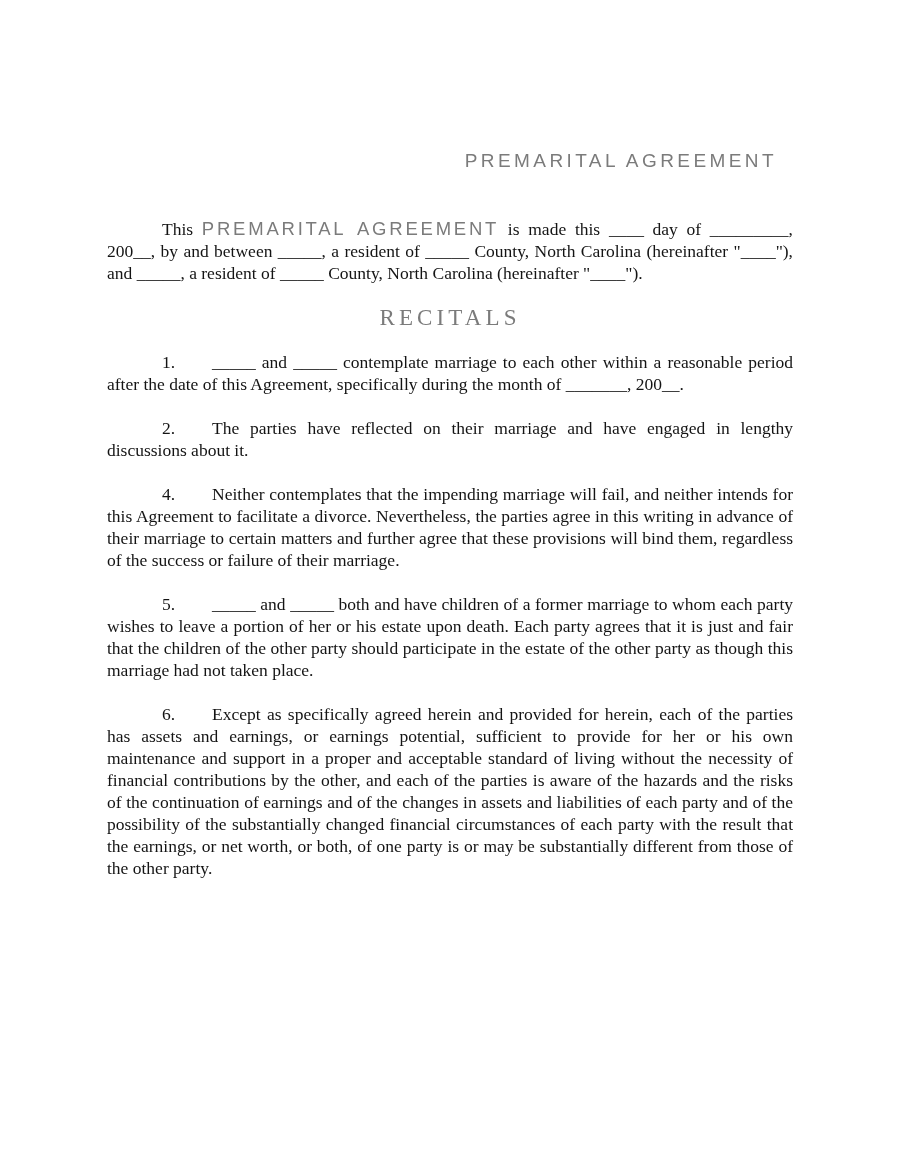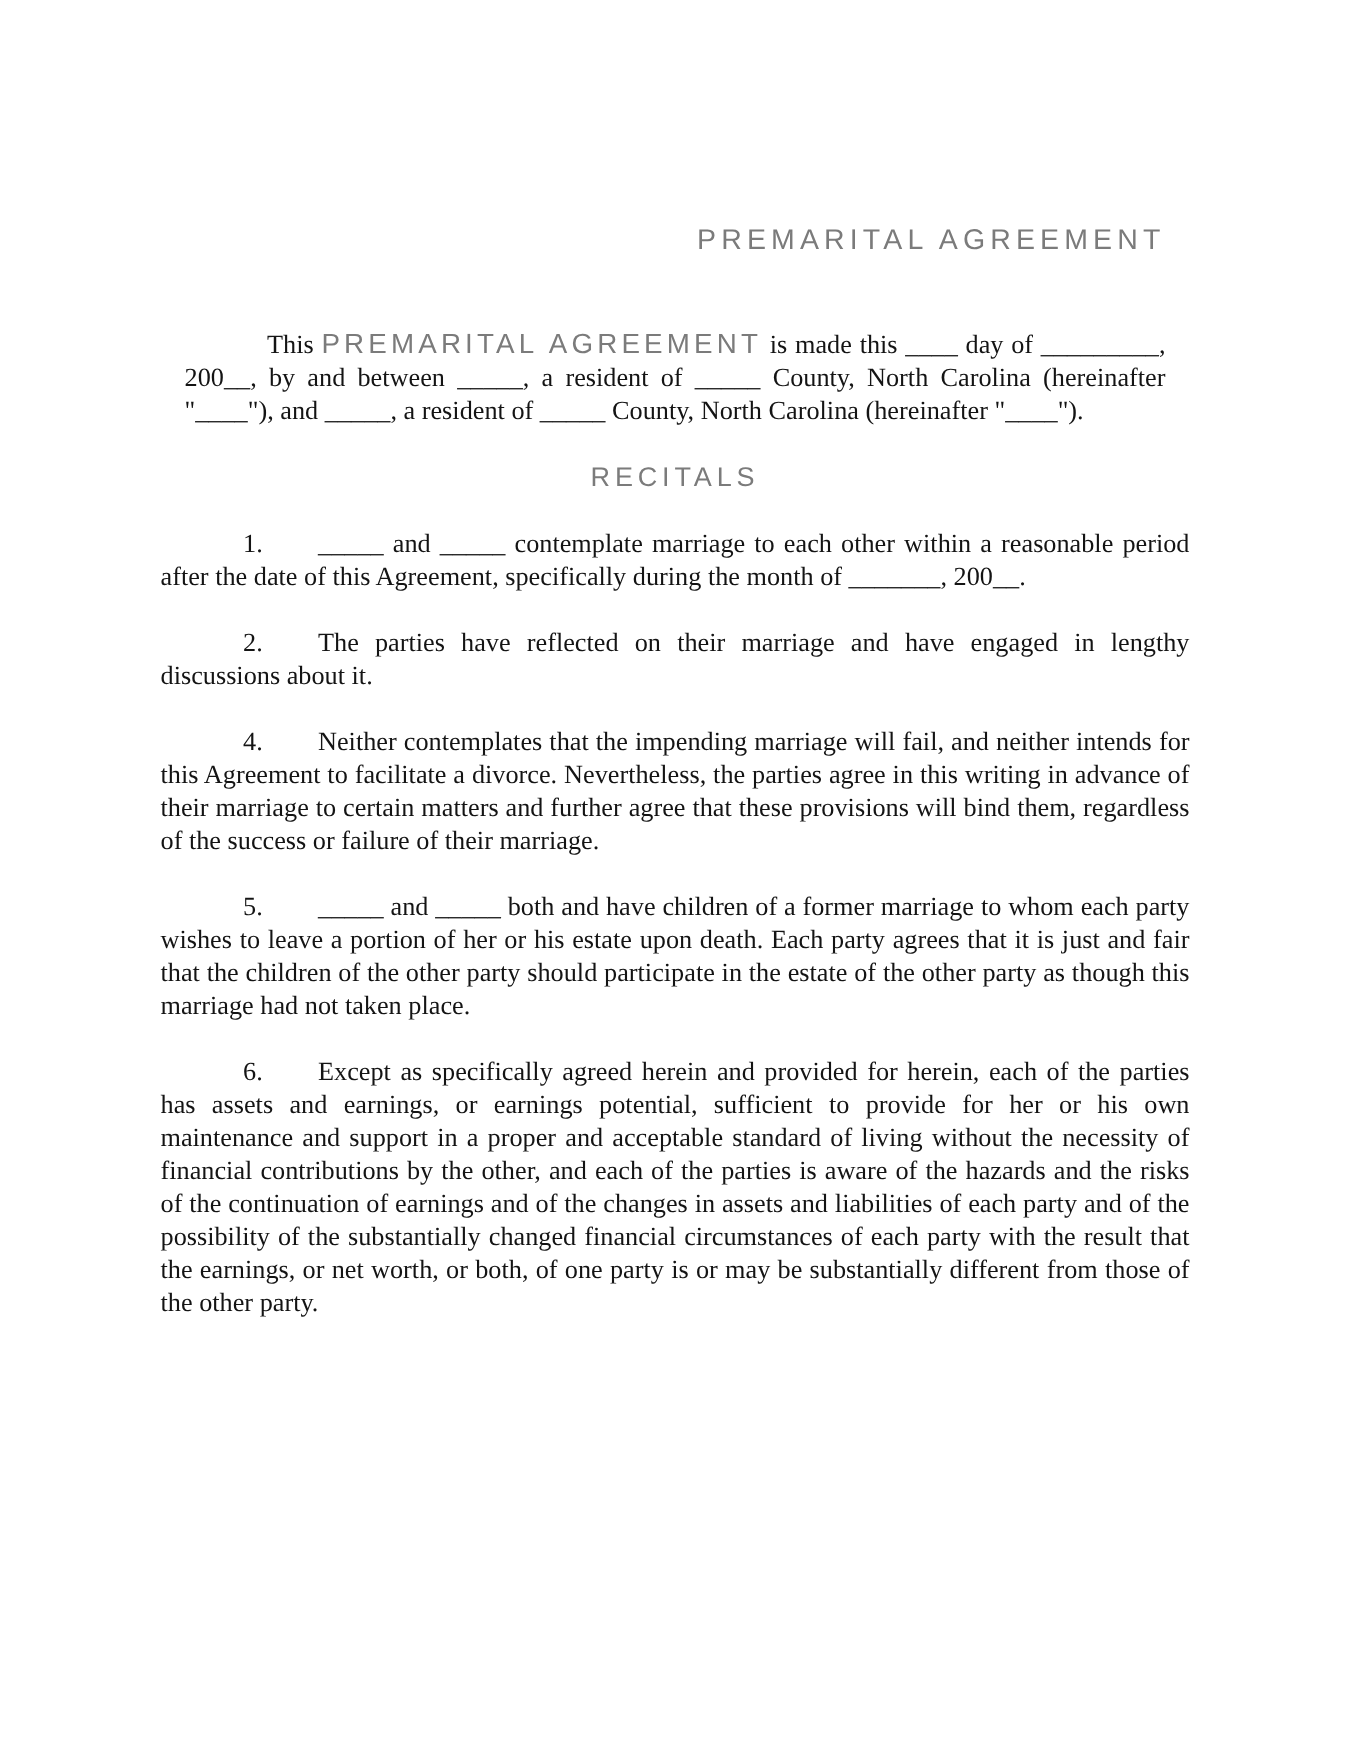--- a/index.html
+++ b/index.html
@@ -20,35 +20,35 @@
     font-weight: 300;
     font-size: 19px;
     letter-spacing: 0.18em;
     color: #7b7b7b;
     text-align: right;
     padding-right: 16px;
     margin: 0 0 46px 0;
     white-space: nowrap;
   }
   .intro {
-    margin: 16px;
+    margin: 0;
     text-align: justify;
     text-indent: 55px;
   }
   .gray-caps {
     font-family: "Liberation Sans", sans-serif;
     font-weight: 300;
     font-size: 18.5px;
     letter-spacing: 0.15em;
     color: #7b7b7b;
   }
   .recitals-heading {
-    font-family: Liberation Sans, sans-serif;
+    font-family: Liberation Serif, serif;
     font-weight: 300;
-    font-size: 18px;
+    font-size: 23px;
     letter-spacing: 0.18em;
     color: #7b7b7b;
     text-align: center;
     margin: 23px 0 0 0;
   }
   .recital {
     margin: 22px 0 0 0;
     text-align: justify;
     text-indent: 55px;
   }

